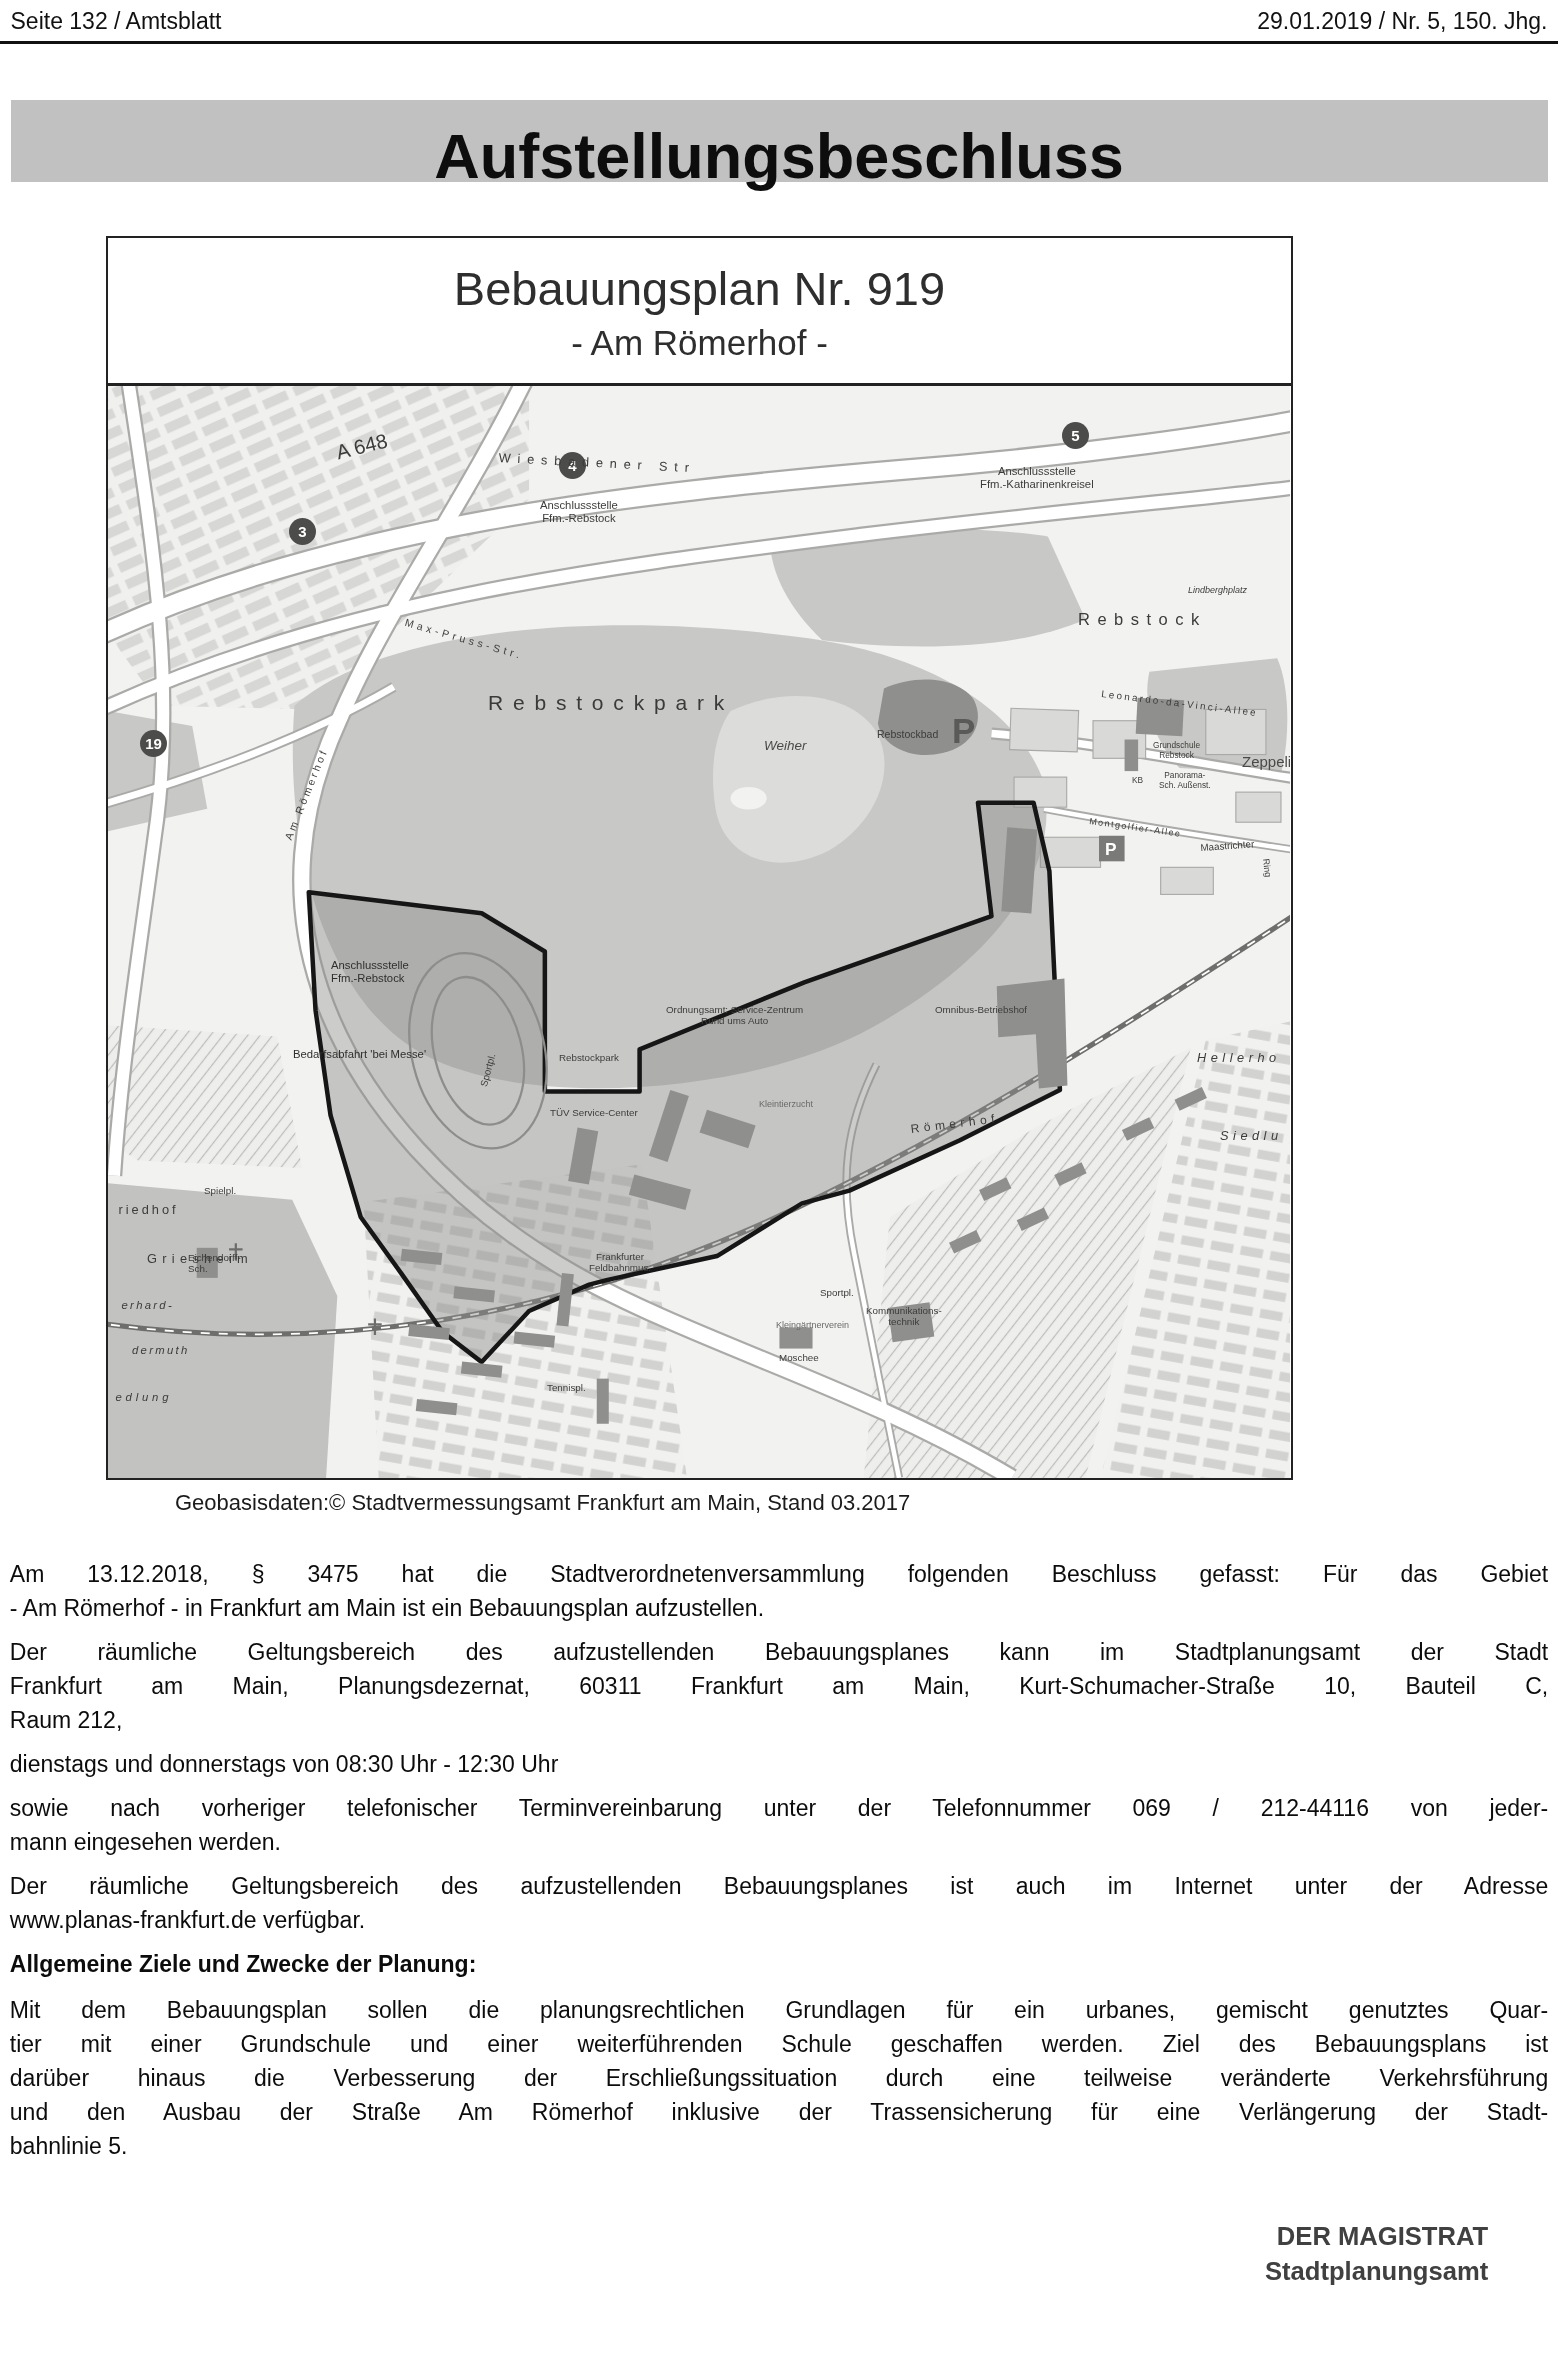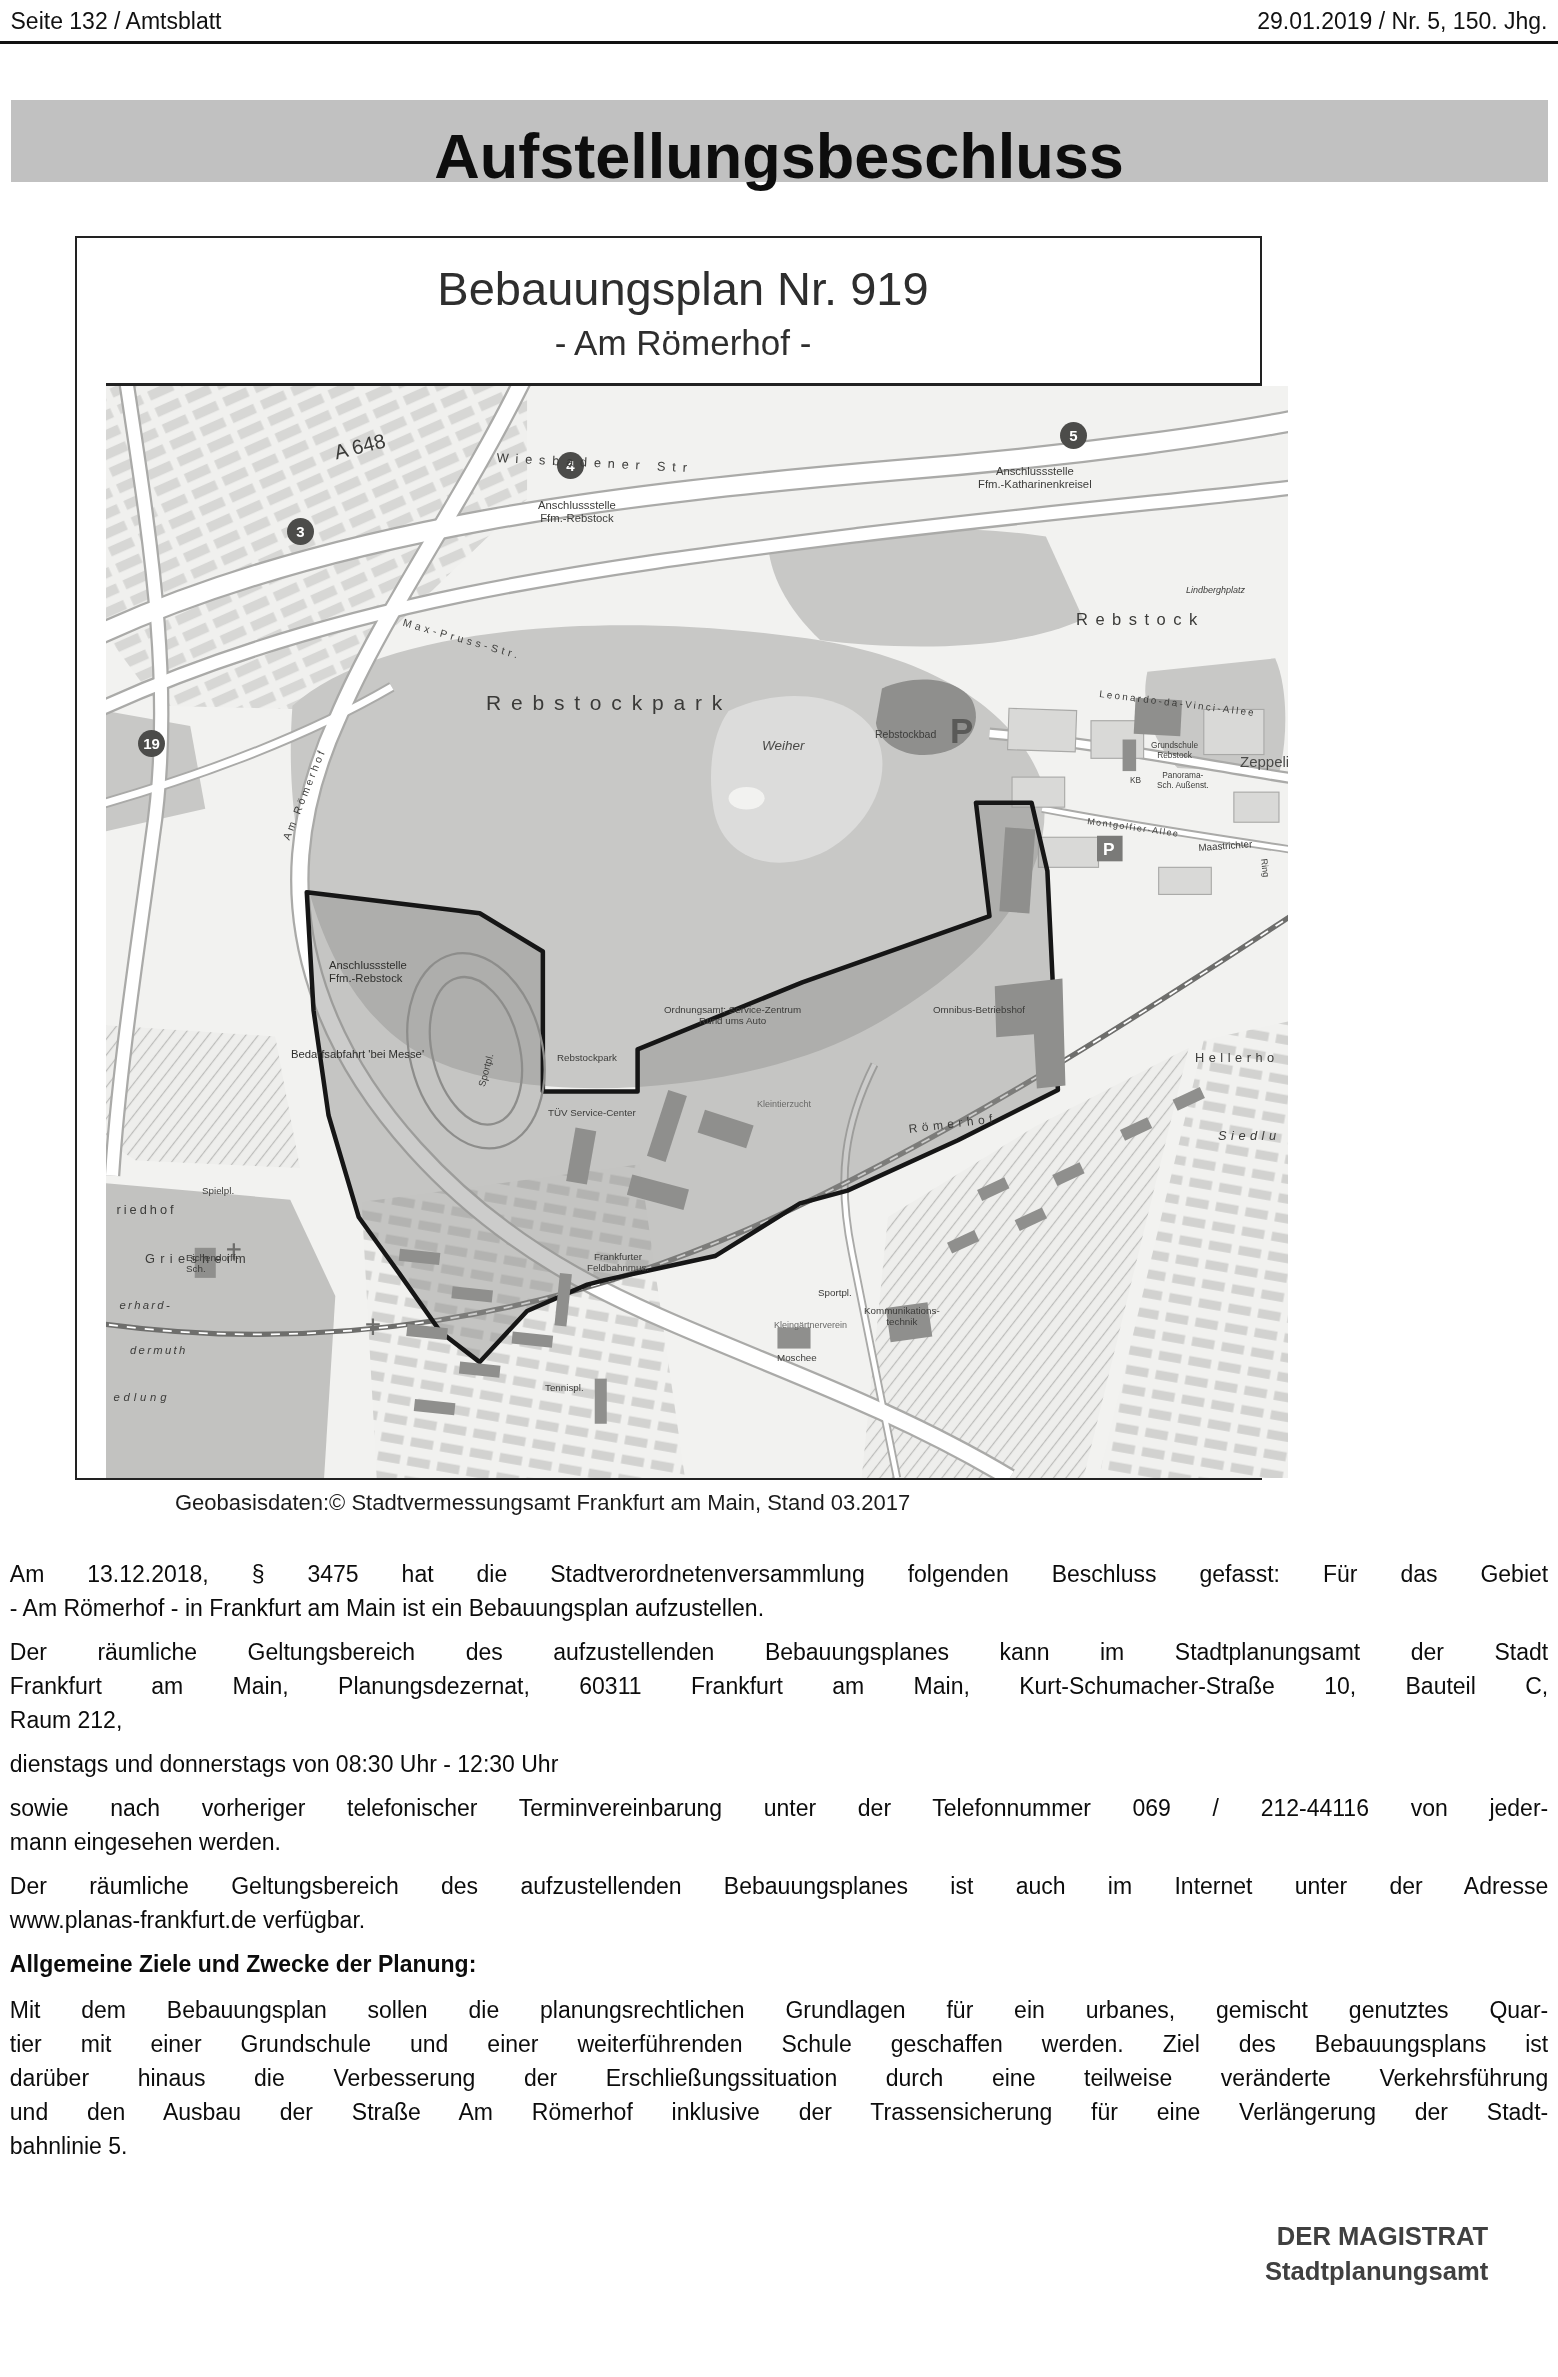--- a/index.html
+++ b/index.html
@@ -8,21 +8,21 @@
 
   
   .hdr { display:flex; justify-content:space-between; padding:7.5px 10.5px 0 10.5px; font-size:23px; color:#111; }
   .hdr-rule { height:3.8px; background:#111; margin-top:6px; }
 
   
   .banner { margin:56px 10.5px 0 10.5px; height:82px; background:#c1c1c1; text-align:center; line-height:113px; }
   .banner h1 { display:inline; font-size:63px; font-weight:bold; letter-spacing:0px; color:#0d0d0d; }
 
   
-  .figure { margin-left:75px; margin-top:54px; width:1187px; border:2.3px solid #222; background:#fff;padding-left:29px; }
+  .figure { margin-left:106px; margin-top:54px; width:1187px; border:2.3px solid #222; background:#fff; }
   .fig-title { border-bottom:3px solid #222; text-align:center; padding:22.6px 0 19.6px 0; color:#2e2e2e; }
   .fig-title .t1 { font-size:47px; font-weight:400; }
   .fig-title .t2 { font-size:35px; font-weight:400; margin-top:7.5px; }
   .map { position:relative; width:1182px; height:1092px; overflow:hidden; background:#f2f2f0; }
   .map svg { position:absolute; left:0; top:0; }
 
   
   .ml { position:absolute; white-space:pre-line; color:#3c3c3a; line-height:1.15; font-family:"Liberation Sans", sans-serif; transform-origin:0 0; }
   .ml.c { text-align:center; }
   .badge { position:absolute; width:27px; height:27px; border-radius:50%; background:#4c4c4a; color:#fff; font-size:15px; font-weight:bold; text-align:center; line-height:27px; }
@@ -212,21 +212,21 @@
     <span class="ml" style="left:10.5px; top:817px; font-size:12.8px; letter-spacing:3px;">riedhof</span>
     <span class="ml" style="left:39px; top:866px; font-size:12.8px; letter-spacing:5.3px;">Griesheim</span>
     <span class="ml" style="left:13.5px; top:913px; font-size:11.3px; font-style:italic; letter-spacing:2.3px;">erhard-</span>
     <span class="ml" style="left:24px; top:958px; font-size:11.3px; font-style:italic; letter-spacing:2.3px;">dermuth</span>
     <span class="ml" style="left:7.5px; top:1005px; font-size:11.3px; font-style:italic; letter-spacing:3.8px;">edlung</span>
     <span class="ml" style="left:712px; top:901px; font-size:9.8px;">Sportpl.</span>
     <span class="ml" style="left:439px; top:996px; font-size:9.8px;">Tennispl.</span>
     <span class="ml c" style="left:758px; top:919px; font-size:9.8px;">Kommunikations-
 technik</span>
     <span class="ml" style="left:671px; top:966px; font-size:9.8px;">Moschee</span>
-    <span class="ml" style="left:1089px; top:665px; font-size:12.8px; letter-spacing:4.5px;">Hellerho</span>
+    <span class="ml" style="left:1089px; top:665px; font-size:12.8px; font-style:italic; letter-spacing:4.5px;">Hellerho</span>
     <span class="ml" style="left:1112px; top:743px; font-size:12.8px; font-style:italic; letter-spacing:4.5px;">Siedlu</span>
     <span class="ml" style="left:1092px; top:456px; font-size:9.8px; transform:rotate(-4deg);">Maastrichter</span>
     <span class="ml" style="left:1163px; top:472px; font-size:9px; transform:rotate(83deg);">Ring</span>
   </div>
 </div>
 
 <div class="caption">Geobasisdaten:© Stadtvermessungsamt Frankfurt am Main, Stand 03.2017</div>
 
 <div class="bodytext">
   <div class="para">

